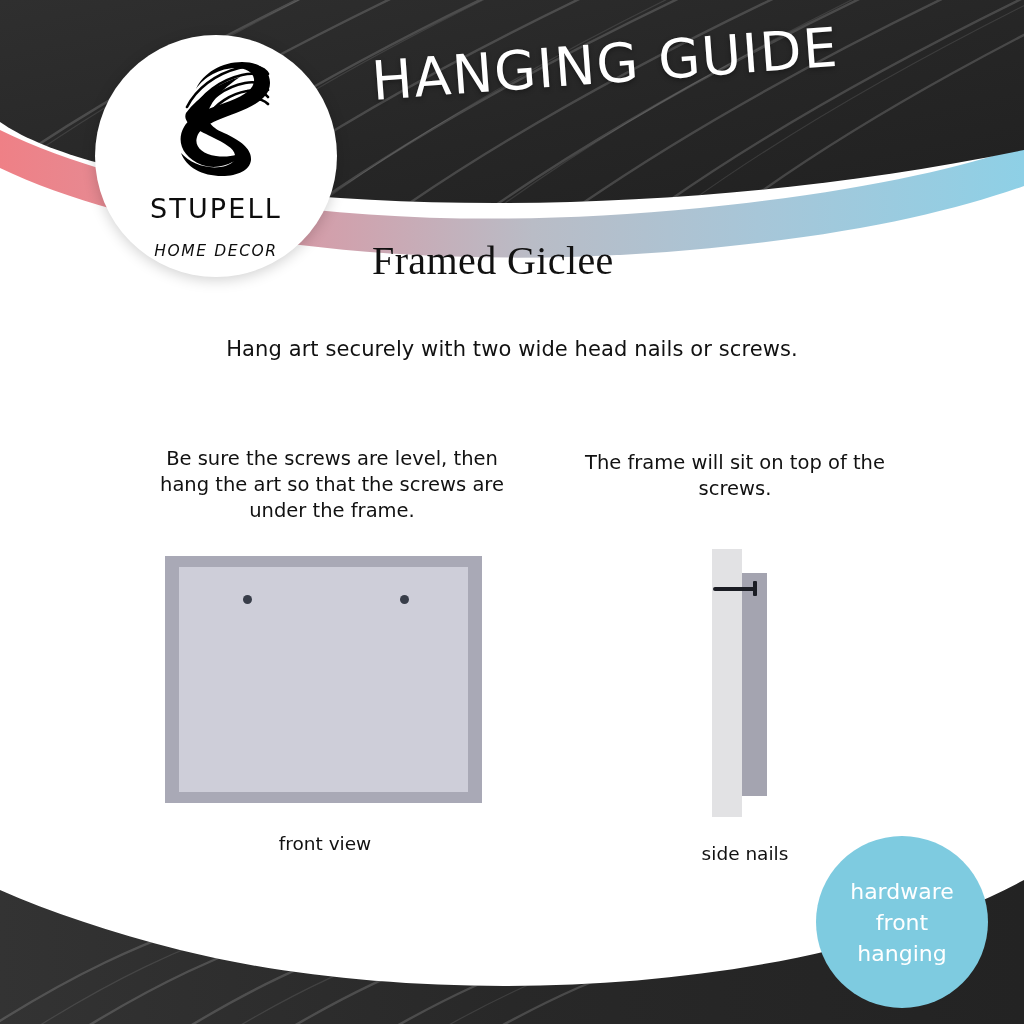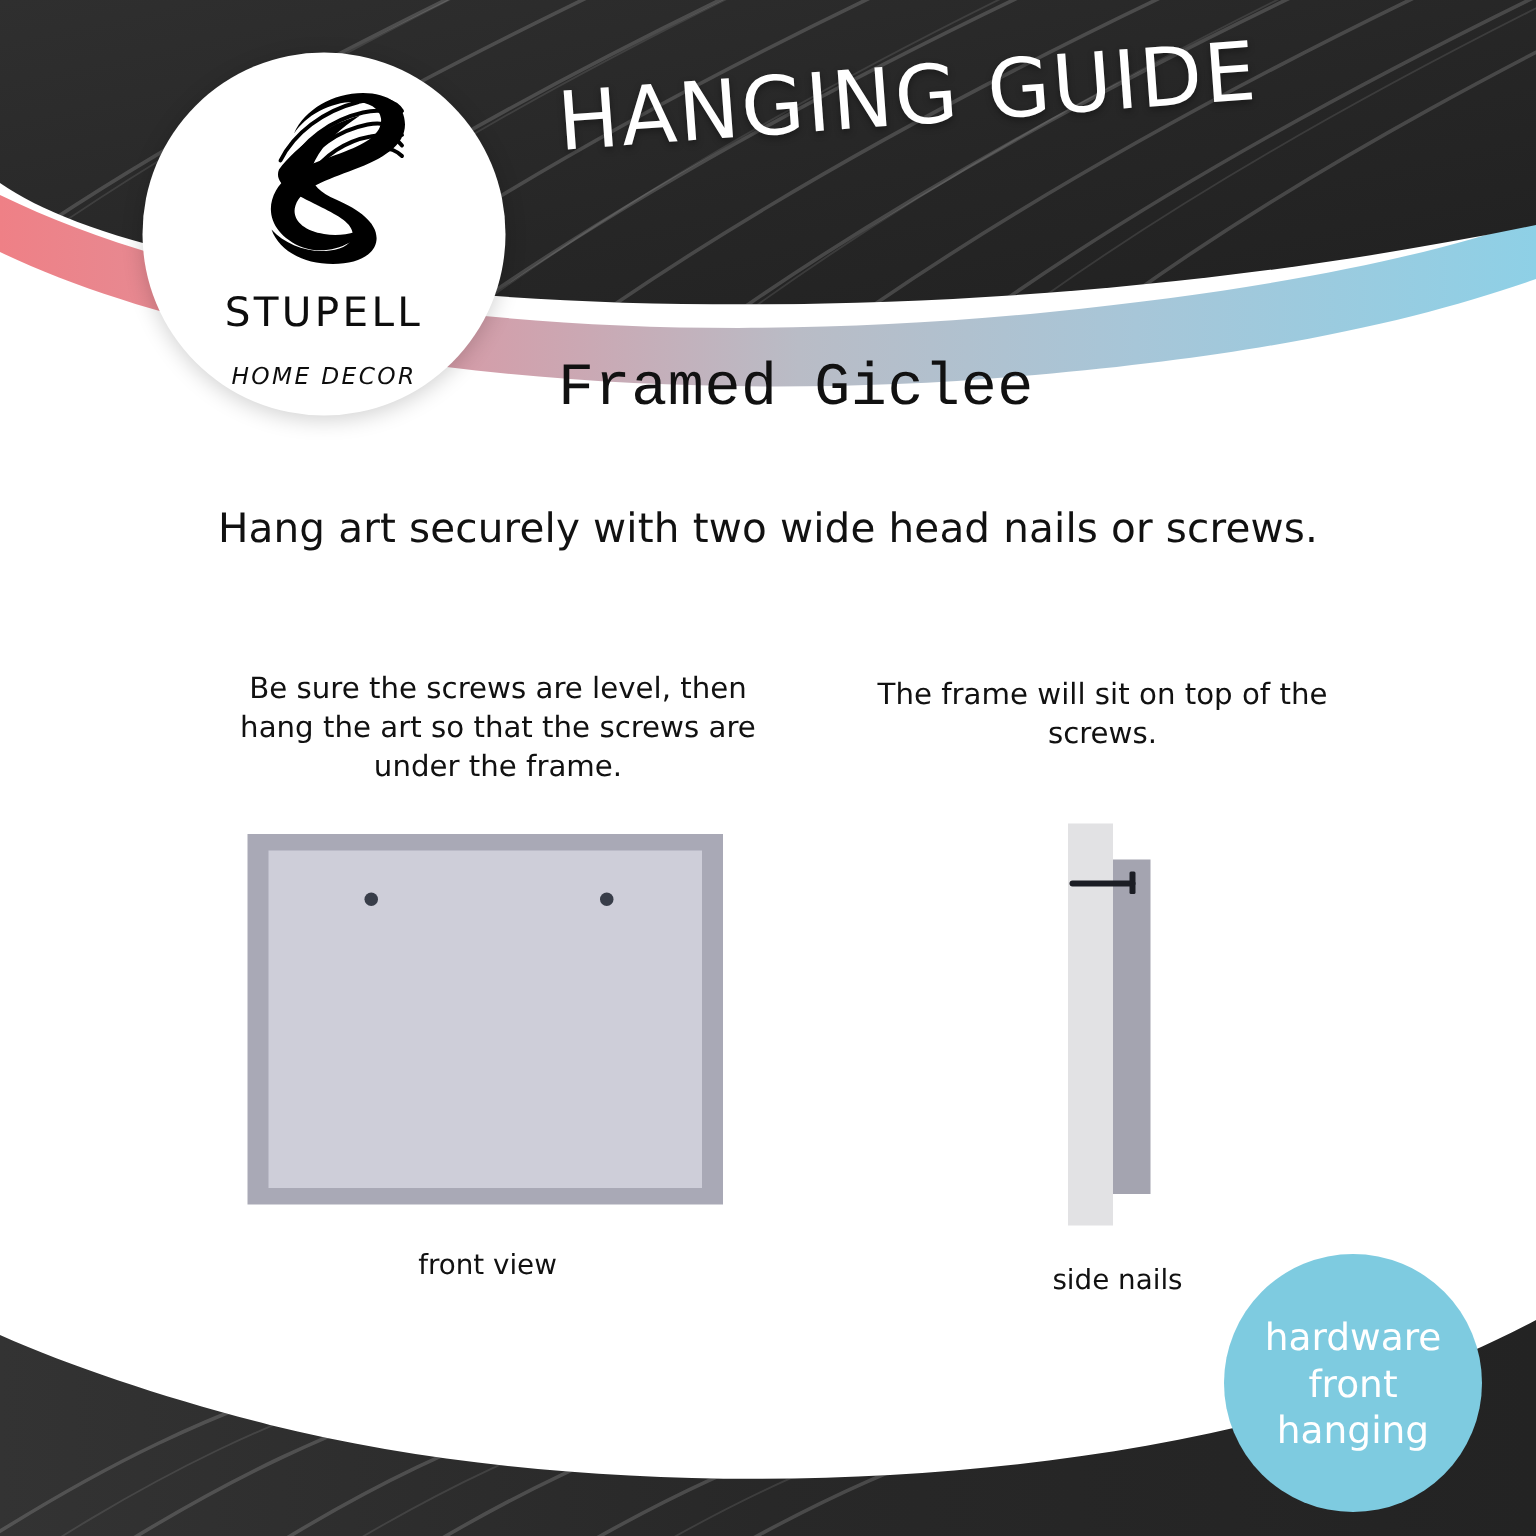--- a/index.html
+++ b/index.html
@@ -90,35 +90,35 @@
     transform-origin: left center;
     text-shadow: 0 2px 5px rgba(0,0,0,0.35);
     white-space: nowrap;
   }
 
   
   #product-title {
     position: absolute;
     left: 372px;
     top: 237px;
-    font-family: Liberation Mono, monospace;
+    font-family: Liberation Serif, serif;
     font-size: 40px;
     font-weight: 400;
     color: #111111;
     letter-spacing: 0.4px;
     z-index: 12;
   }
   #main-instruction {
     position: absolute;
     left: 0;
     top: 337px;
     width: 1024px;
     text-align: center;
     font-family: "DejaVu Sans", sans-serif;
-    font-size: 27px;
+    font-size: 21px;
     font-weight: 400;
     color: #111111;
     letter-spacing: 0.1px;
     z-index: 12;
   }
 
   .caption {
     position: absolute;
     font-family: "DejaVu Sans", sans-serif;
     font-size: 19.5px;
@@ -239,21 +239,21 @@
     height: 172px;
     border-radius: 50%;
     background: #7ecbe0;
     z-index: 25;
     display: flex;
     flex-direction: column;
     align-items: center;
     justify-content: center;
     color: #ffffff;
     font-family: "DejaVu Sans", sans-serif;
-    font-size: 25px;
+    font-size: 22px;
     line-height: 31px;
     font-weight: 400;
     text-align: center;
   }
 </style>
 </head>
 <body>
 
 <div id="page">
 

